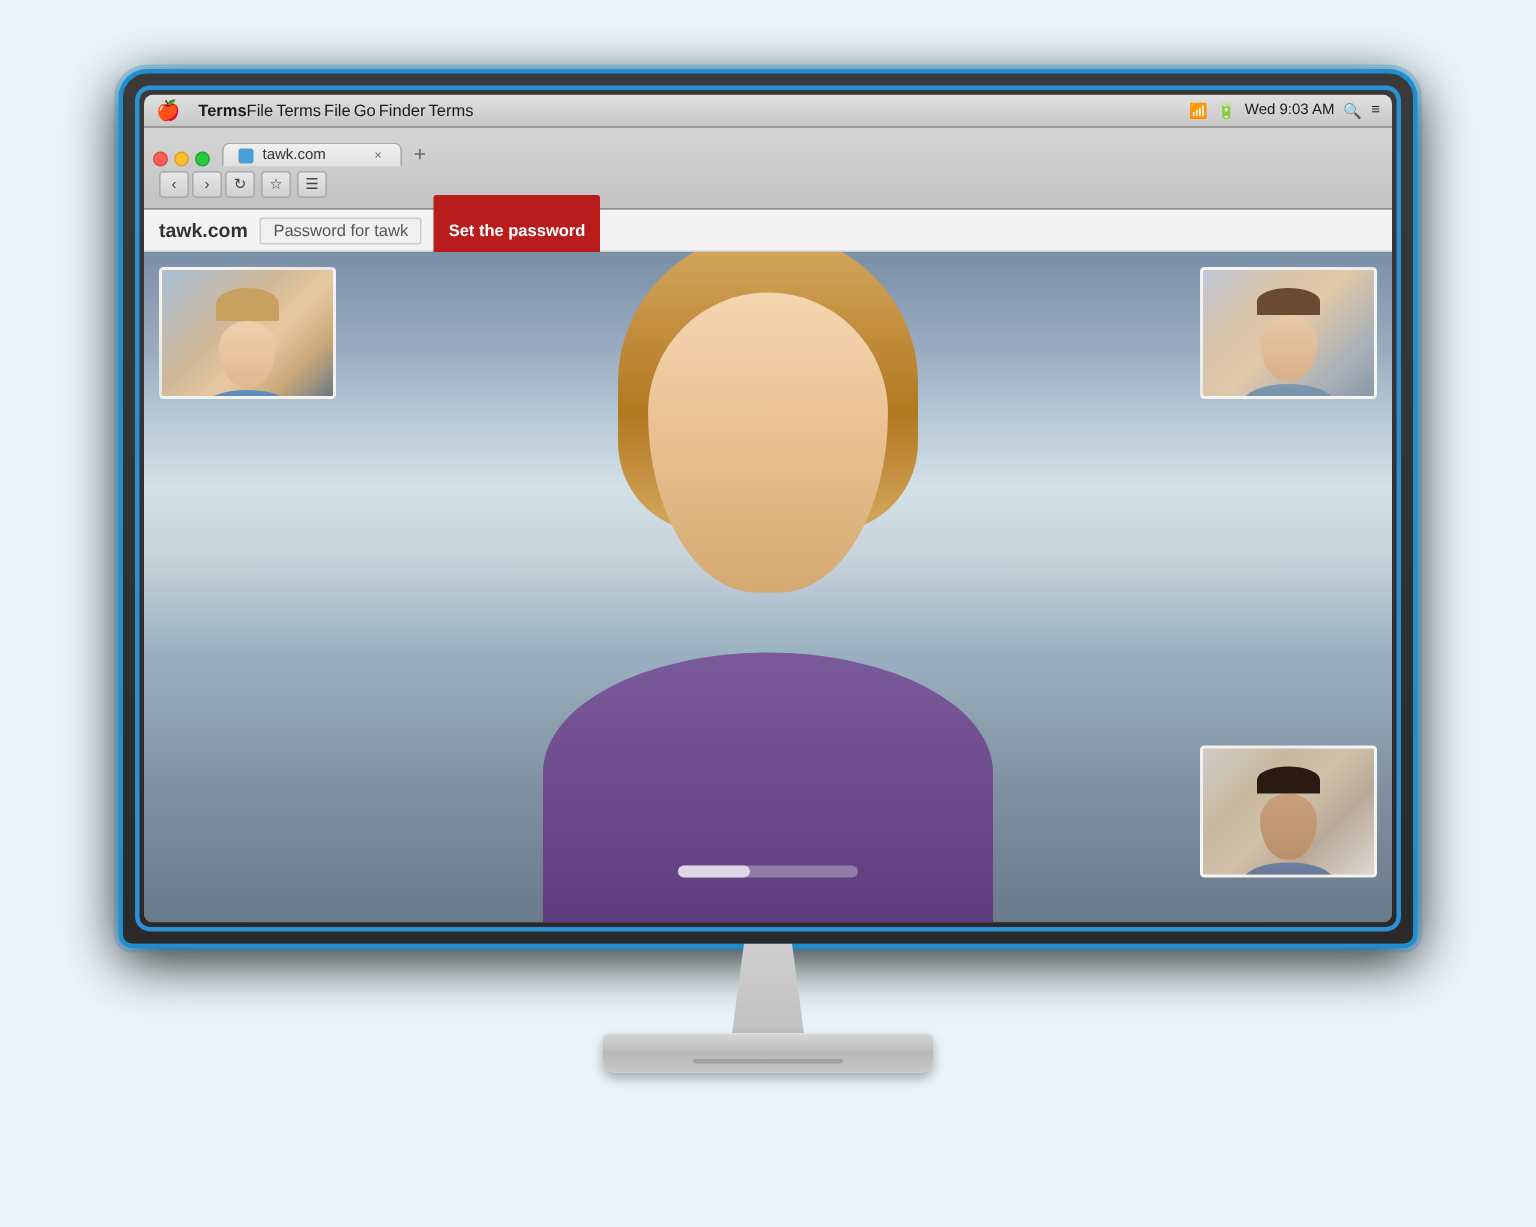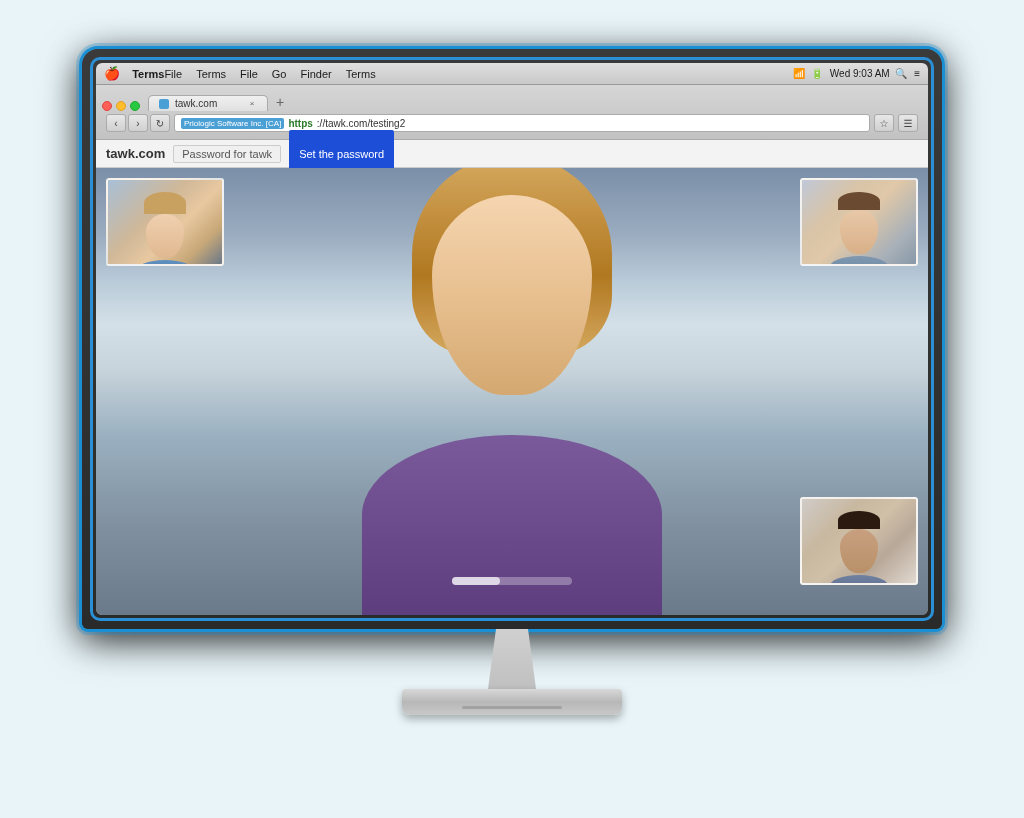--- a/index.html
+++ b/index.html
@@ -69,21 +69,21 @@
       border-bottom: 1px solid #999;
     }
 
     .menubar-apple {
       margin-right: 12px;
       font-size: 13px;
     }
 
     .menubar-items {
       display: flex;
-      gap: 14px;
+      gap: 2px;
       font-size: 11px;
       font-weight: 500;
     }
 
     .menubar-right {
       margin-left: auto;
       display: flex;
       align-items: center;
       gap: 6px;
       font-size: 10px;
@@ -228,25 +228,26 @@
       color: #555;
       background: #f0f0f0;
       border: 1px solid #ccc;
       padding: 2px 8px;
       border-radius: 2px;
     }
 
     .set-password-btn {
       font-size: 11px;
       color: white;
-      background: #1d4ed8;
+      background: #b91c1c;
       border: none;
       padding: 18px 10px;
       border-radius: 2px;
       cursor: pointer;
+      font-weight: bold;
     }
 
     
     .main-video {
       position: absolute;
       top: 0;
       left: 0;
       right: 0;
       bottom: 0;
       background: linear-gradient(135deg, #8b9dc3 0%, #c4a882 30%, #e8c9a0 50%, #d4a870 70%, #a08060 100%);
@@ -595,25 +596,20 @@
             </div>
             <div class="tab-new">+</div>
           </div>
 
           <div class="browser-nav-row">
             <div class="nav-buttons">
               <div class="nav-btn">‹</div>
               <div class="nav-btn">›</div>
               <div class="nav-btn">↻</div>
             </div>
-            <div class="address-bar">
-              <span class="ssl-badge">Priologic Software Inc. [CA]</span>
-              <span class="url-https">https</span>
-              <span>://tawk.com/testing2</span>
-            </div>
             <div class="nav-btn">☆</div>
             <div class="browser-menu-btn">☰</div>
           </div>
         </div>
 
         <div class="video-toolbar">
           <span class="site-logo">tawk.com</span>
           <span class="password-label">Password for tawk</span>
           <button class="set-password-btn">Set the password</button>
         </div>

